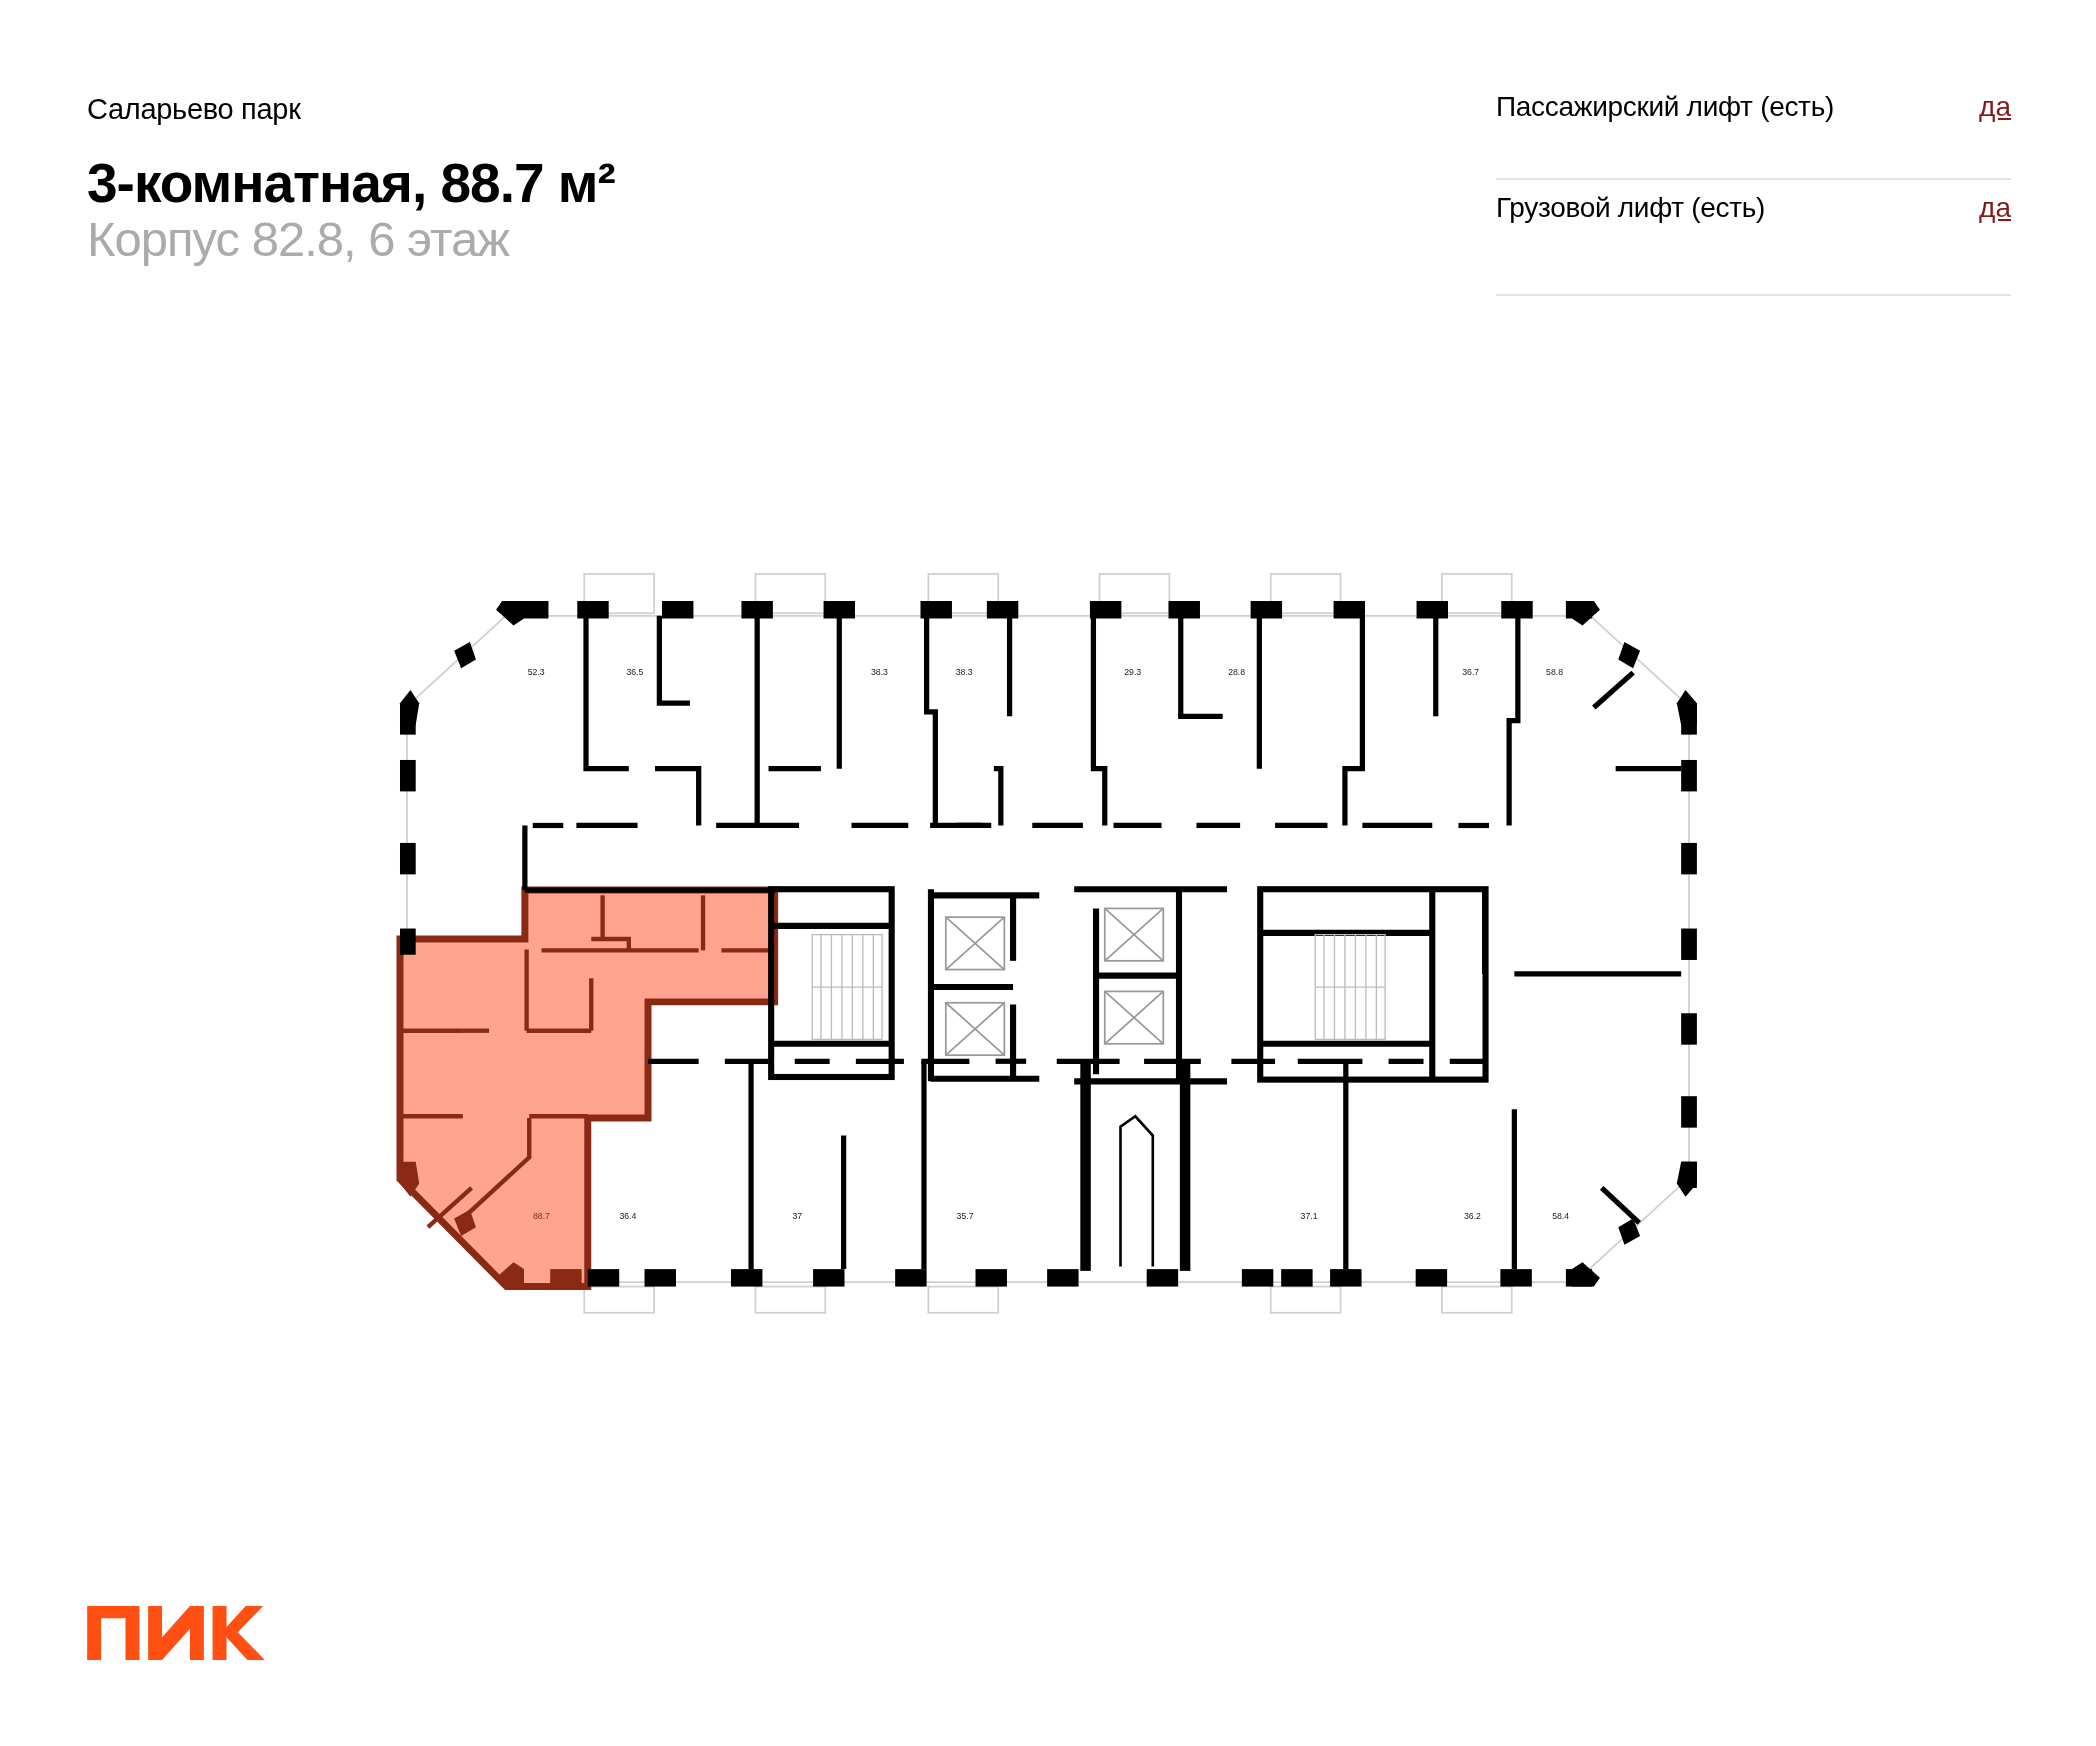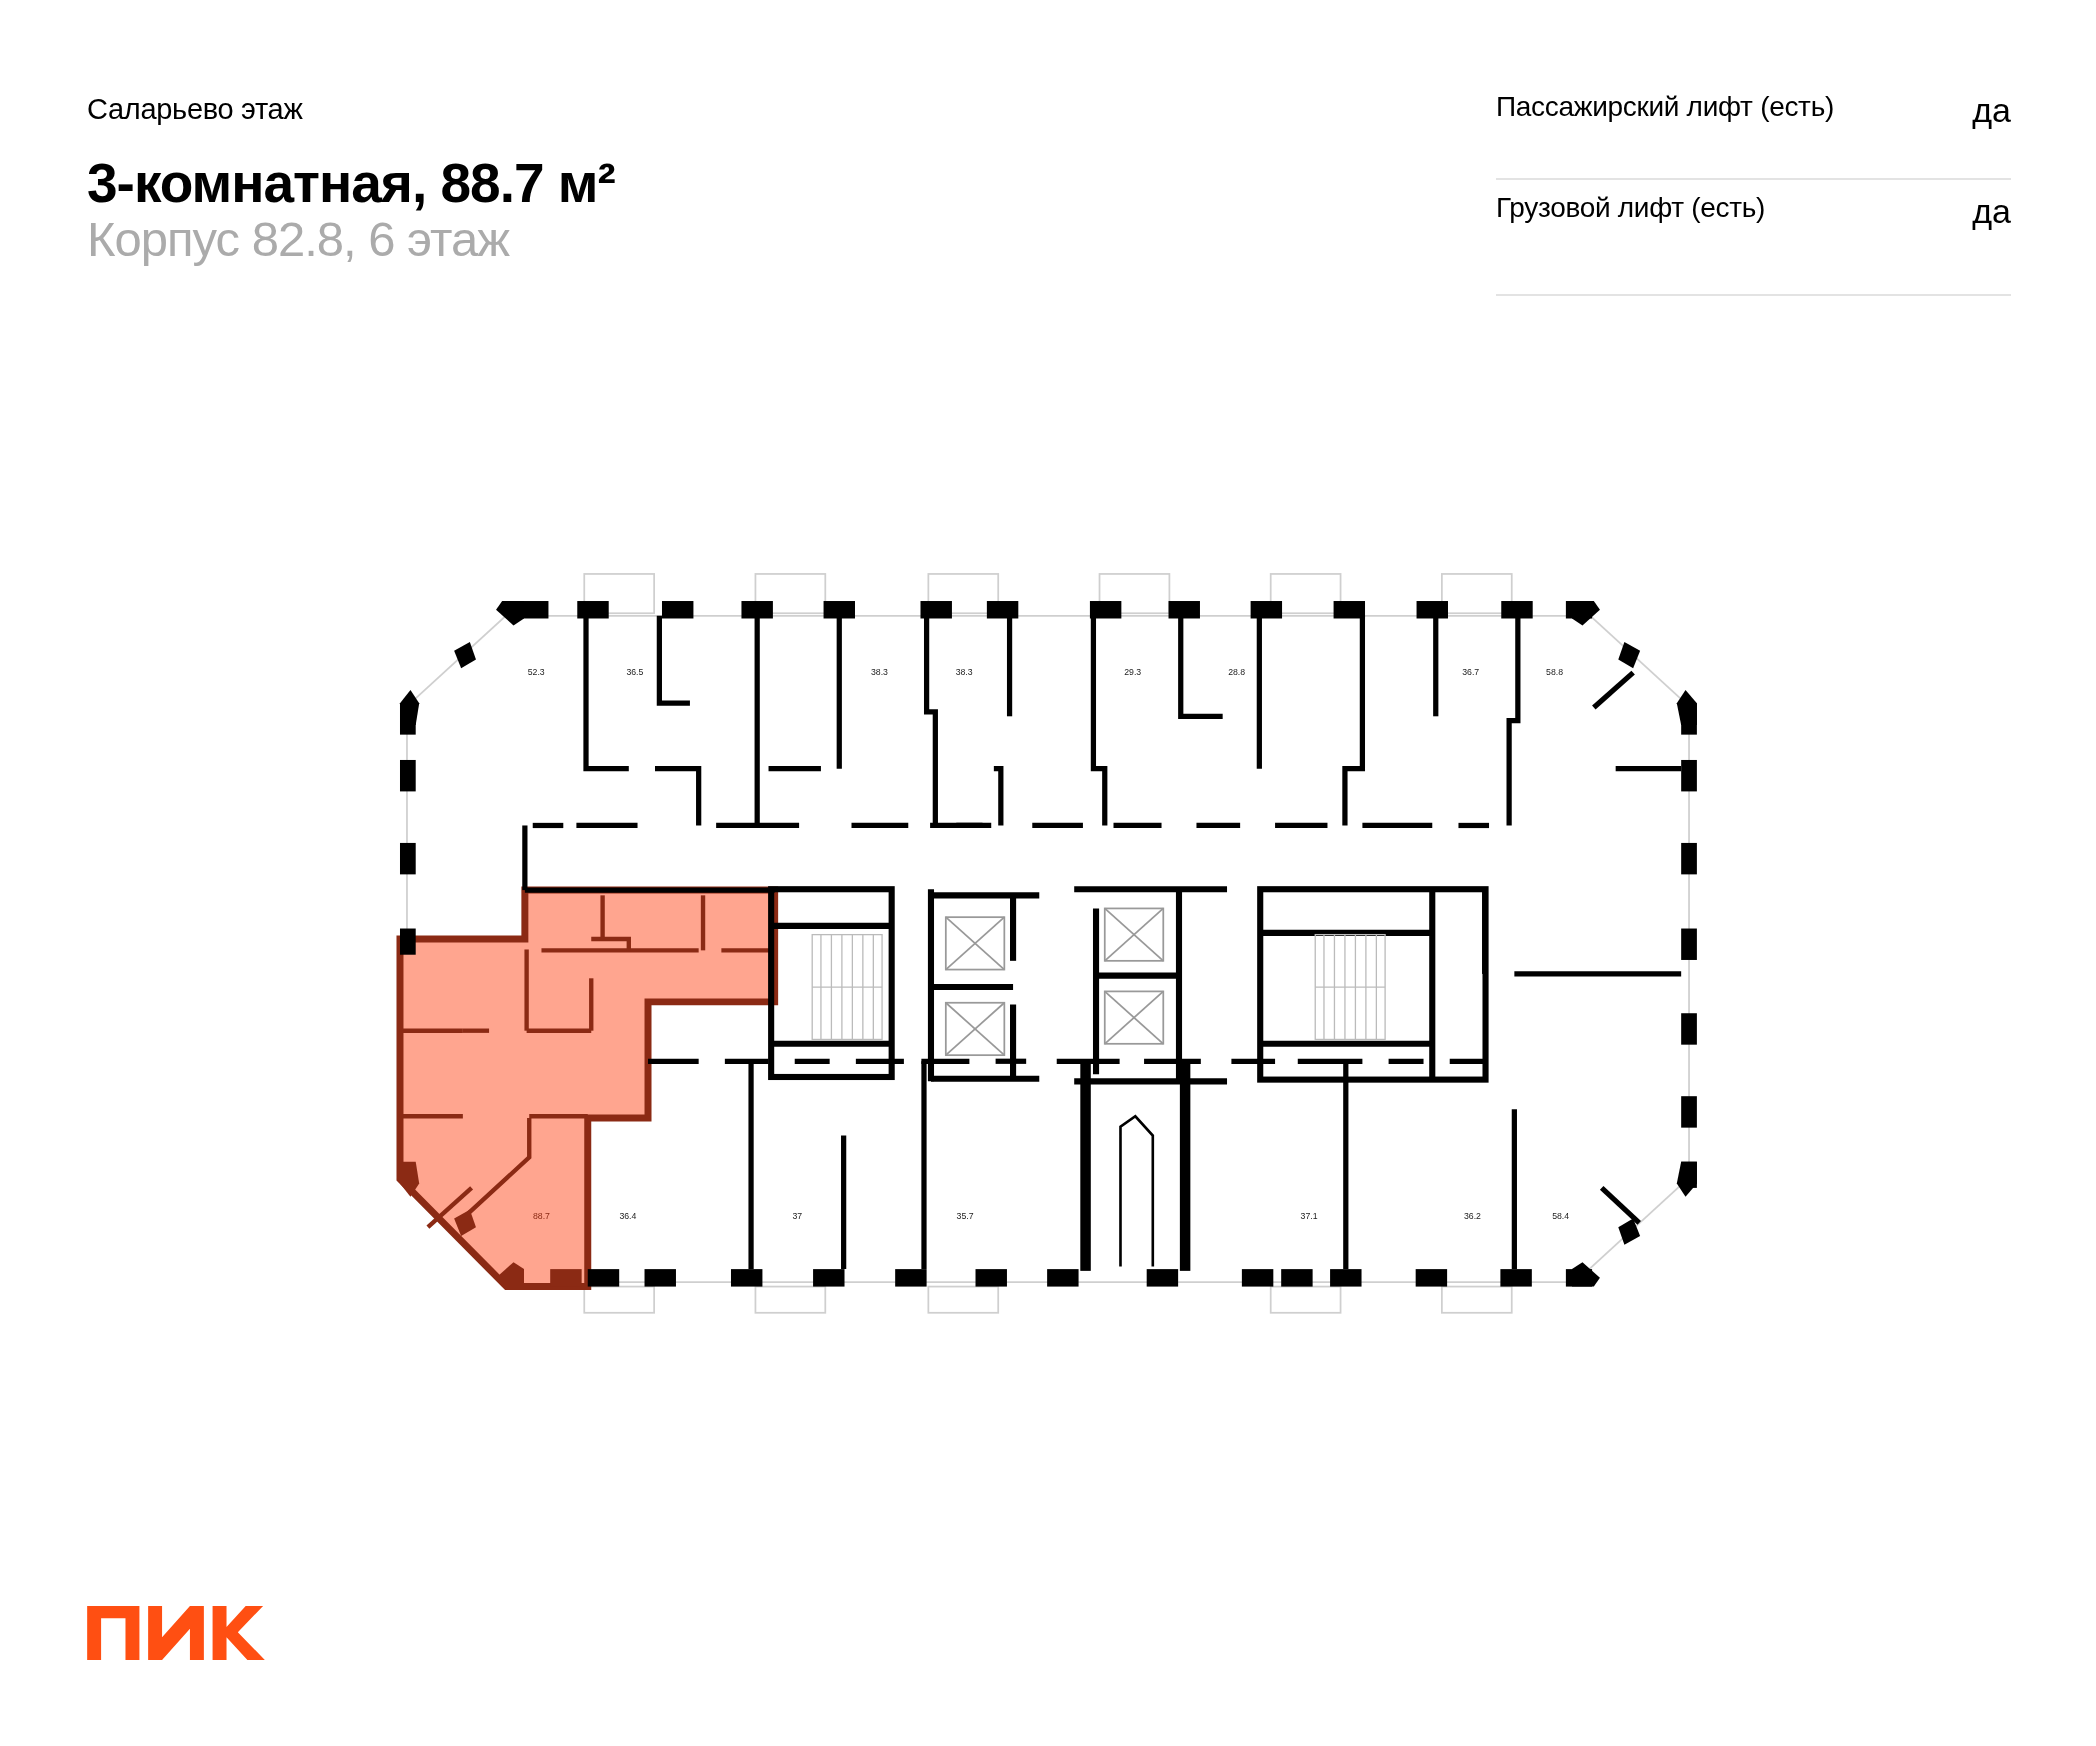--- a/index.html
+++ b/index.html
@@ -5,30 +5,30 @@
   html, body { margin: 0; padding: 0; background: #ffffff; }
   body { width: 2096px; height: 1747px; position: relative; overflow: hidden;
          font-family: "Liberation Sans", "DejaVu Sans", sans-serif; color: #000; }
   .project { position: absolute; left: 87px; top: 93px; font-size: 29px; letter-spacing: -0.3px; }
   .title { position: absolute; left: 87px; top: 155px; font-size: 55px; font-weight: 700; letter-spacing: -1px; line-height: 56px; }
   .subtitle { position: absolute; left: 87px; top: 211px; font-size: 49px; color: #ababab; letter-spacing: -1px; line-height: 56px; }
   .props { position: absolute; left: 1496px; top: 79px; width: 515px; }
   .prop-row { position: relative; height: 101px; border-bottom: 2.6px solid #e3e3e3; box-sizing: border-box; }
   .prop-row + .prop-row { height: 116px; }
   .prop-row .label { position: absolute; left: 0; top: 12.2px; font-size: 28px; letter-spacing: -0.3px; }
-  .prop-row .value { position: absolute; right: 0; top: 12.2px; font-size: 34px; color: #000000; }
+  .prop-row .value { position: absolute; right: 0; top: 12.2px; font-size: 28px; color: #7f1d1d; text-decoration: underline; }
   .plan { position: absolute; left: 0; top: 0; width: 2096px; height: 1747px; }
   .logo { position: absolute; left: 87px; top: 1606px; width: 178px; height: 54px; }
   .area-label { font-size: 10px; fill: #222; text-anchor: middle; dominant-baseline: middle; font-family: "Liberation Sans", sans-serif; }
   .area-label.selected { fill: #8b2a14; }
 </style>
 </head>
 <body>
 
-<div class="project">Саларьево этаж</div>
+<div class="project">Саларьево парк</div>
 <div class="title">3-комнатная, 88.7 м²</div>
 <div class="subtitle">Корпус 82.8, 6 этаж</div>
 
 <div class="props">
   <div class="prop-row">
     <span class="label">Пассажирский лифт (есть)</span>
     <span class="value">да</span>
   </div>
   <div class="prop-row">
     <span class="label">Грузовой лифт (есть)</span>

